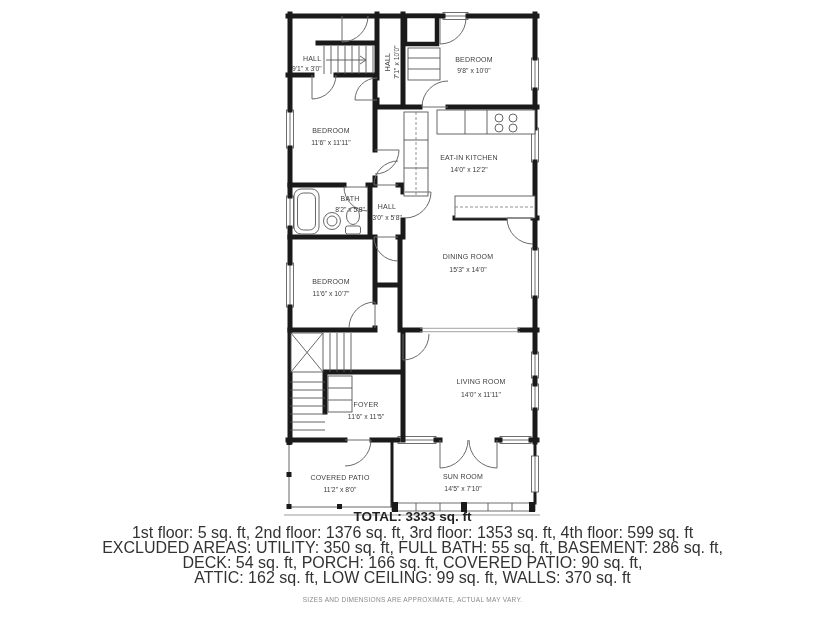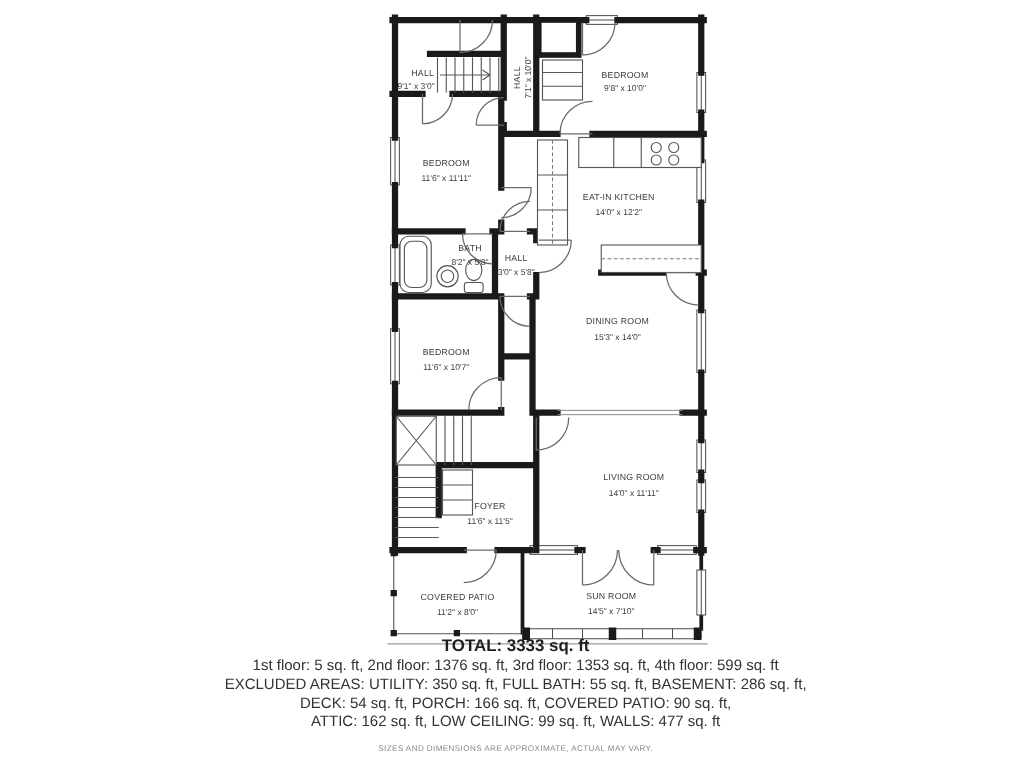--- a/index.html
+++ b/index.html
@@ -1,37 +1,36 @@
 <!DOCTYPE html>
 <html><head>
 <meta charset="utf-8">
 <style>
   html,body{margin:0;padding:0;background:#ffffff;}
   .screen{
     width:767px;height:619px;background:#ffffff;position:relative;overflow:hidden;
     font-family:"Liberation Sans", sans-serif;
-    padding-left:26px;
   }
   svg{display:block;}
   .wall{stroke:#1a1a1a;stroke-width:5;fill:none;stroke-linecap:square;}
   .wall-mid{stroke:#1a1a1a;stroke-width:3;fill:none;stroke-linecap:square;}
   .thin{stroke:#565656;stroke-width:0.9;fill:none;}
   .thin-f{stroke:#565656;stroke-width:0.9;fill:#ffffff;}
   .door{stroke:#6a6a6a;stroke-width:1;fill:none;}
   .win{fill:#ffffff;stroke:#4a4a4a;stroke-width:0.8;}
   .winline{stroke:#4a4a4a;stroke-width:0.8;fill:none;}
   .dash{stroke:#777;stroke-width:0.8;fill:none;stroke-dasharray:3 2;}
   .post{fill:#1a1a1a;}
   .openline{stroke:#8a8a8a;stroke-width:0.8;fill:none;}
   .porch{stroke:#9a9a9a;stroke-width:1;fill:none;}
   .room-name{font-family:"Liberation Sans",sans-serif;font-size:7px;fill:#3c3c3c;text-anchor:middle;letter-spacing:.2px;}
   .room-dims{font-family:"Liberation Sans",sans-serif;font-size:6.8px;fill:#3c3c3c;text-anchor:middle;}
   .summary{position:absolute;left:0;top:509px;width:825px;text-align:center;color:#2e2e2e;}
   .summary .total{font-size:13.5px;font-weight:bold;color:#1f1f1f;margin:0 0 1px 0;}
-  .summary .line{font-size:12px;line-height:15px;color:#333;}
+  .summary .line{font-size:16px;line-height:15px;color:#333;}
   .summary .disclaimer{font-size:6.5px;color:#8a8a8a;margin-top:11px;letter-spacing:.3px;}
 </style>
 </head>
 <body>
 
 <div class="screen">
 
   <svg width="825" height="519" viewBox="0 0 825 519">
 
     <g>
@@ -234,17 +233,17 @@
       <text class="room-name" x="463" y="479">SUN ROOM</text>
       <text class="room-dims" x="463" y="491">14'5" x 7'10"</text>
     </g>
   </svg>
 
   <div class="summary">
     <div class="total">TOTAL: 3333 sq. ft</div>
     <div class="line">1st floor: 5 sq. ft, 2nd floor: 1376 sq. ft, 3rd floor: 1353 sq. ft, 4th floor: 599 sq. ft</div>
     <div class="line">EXCLUDED AREAS: UTILITY: 350 sq. ft, FULL BATH: 55 sq. ft, BASEMENT: 286 sq. ft,</div>
     <div class="line">DECK: 54 sq. ft, PORCH: 166 sq. ft, COVERED PATIO: 90 sq. ft,</div>
-    <div class="line">ATTIC: 162 sq. ft, LOW CEILING: 99 sq. ft, WALLS: 477 sq. ft</div>
+    <div class="line">ATTIC: 162 sq. ft, LOW CEILING: 99 sq. ft, WALLS: 370 sq. ft</div>
     <div class="disclaimer">SIZES AND DIMENSIONS ARE APPROXIMATE, ACTUAL MAY VARY.</div>
   </div>
 
 </div>
 
 </body></html>

